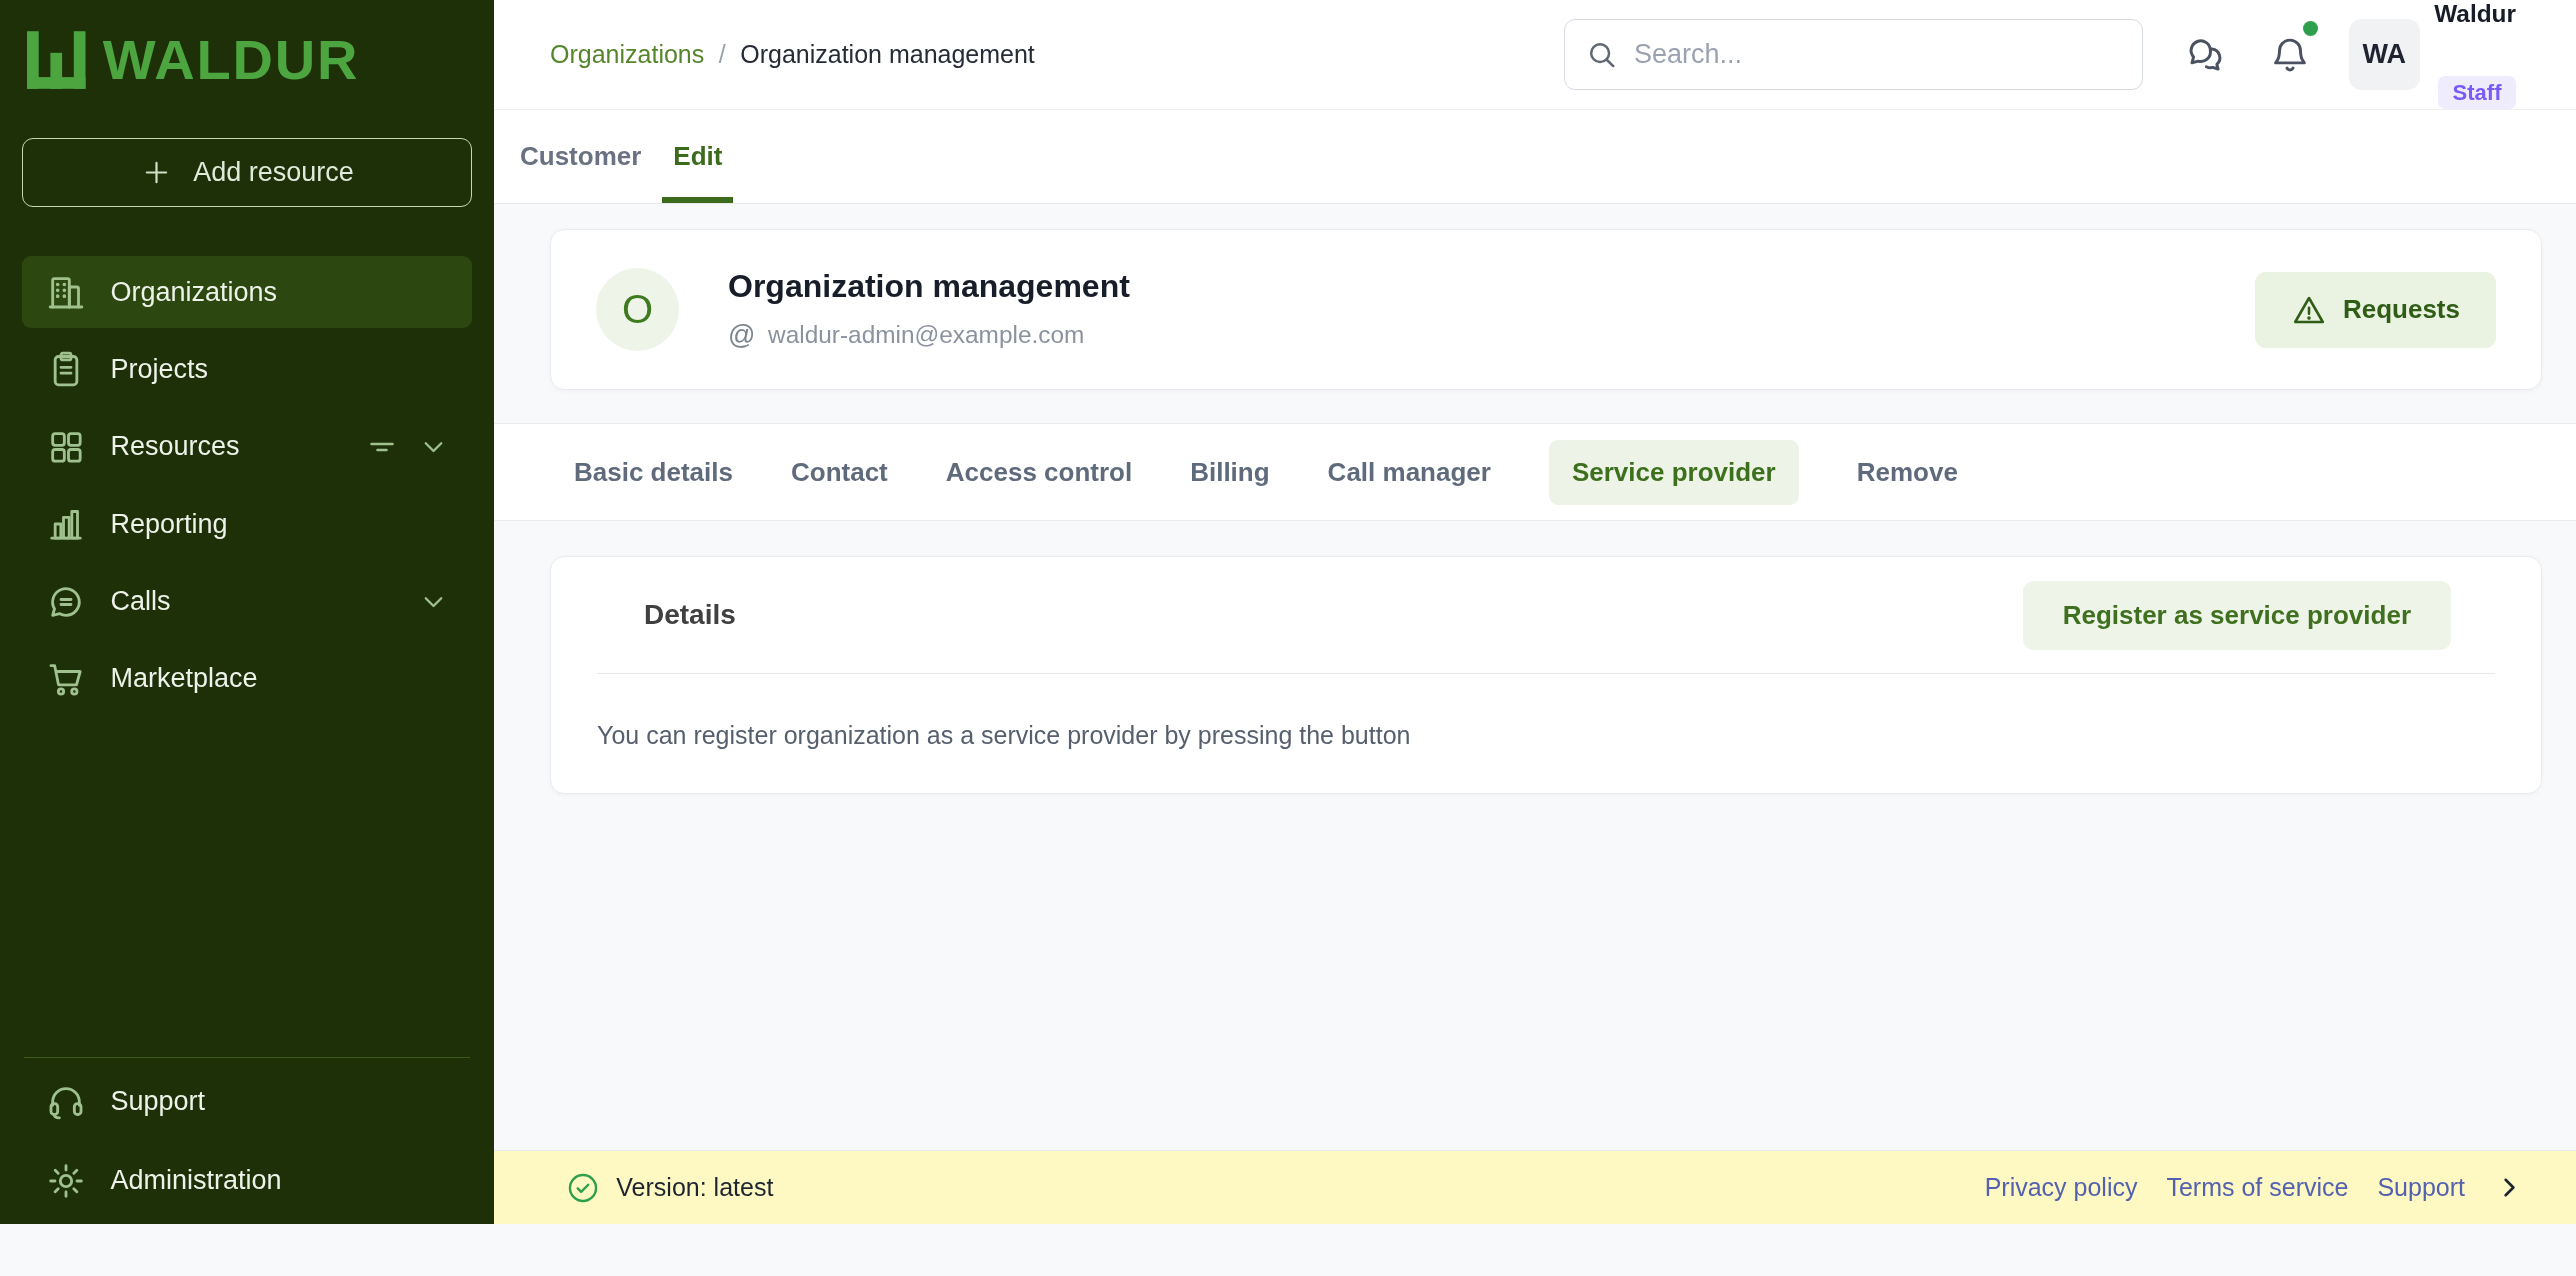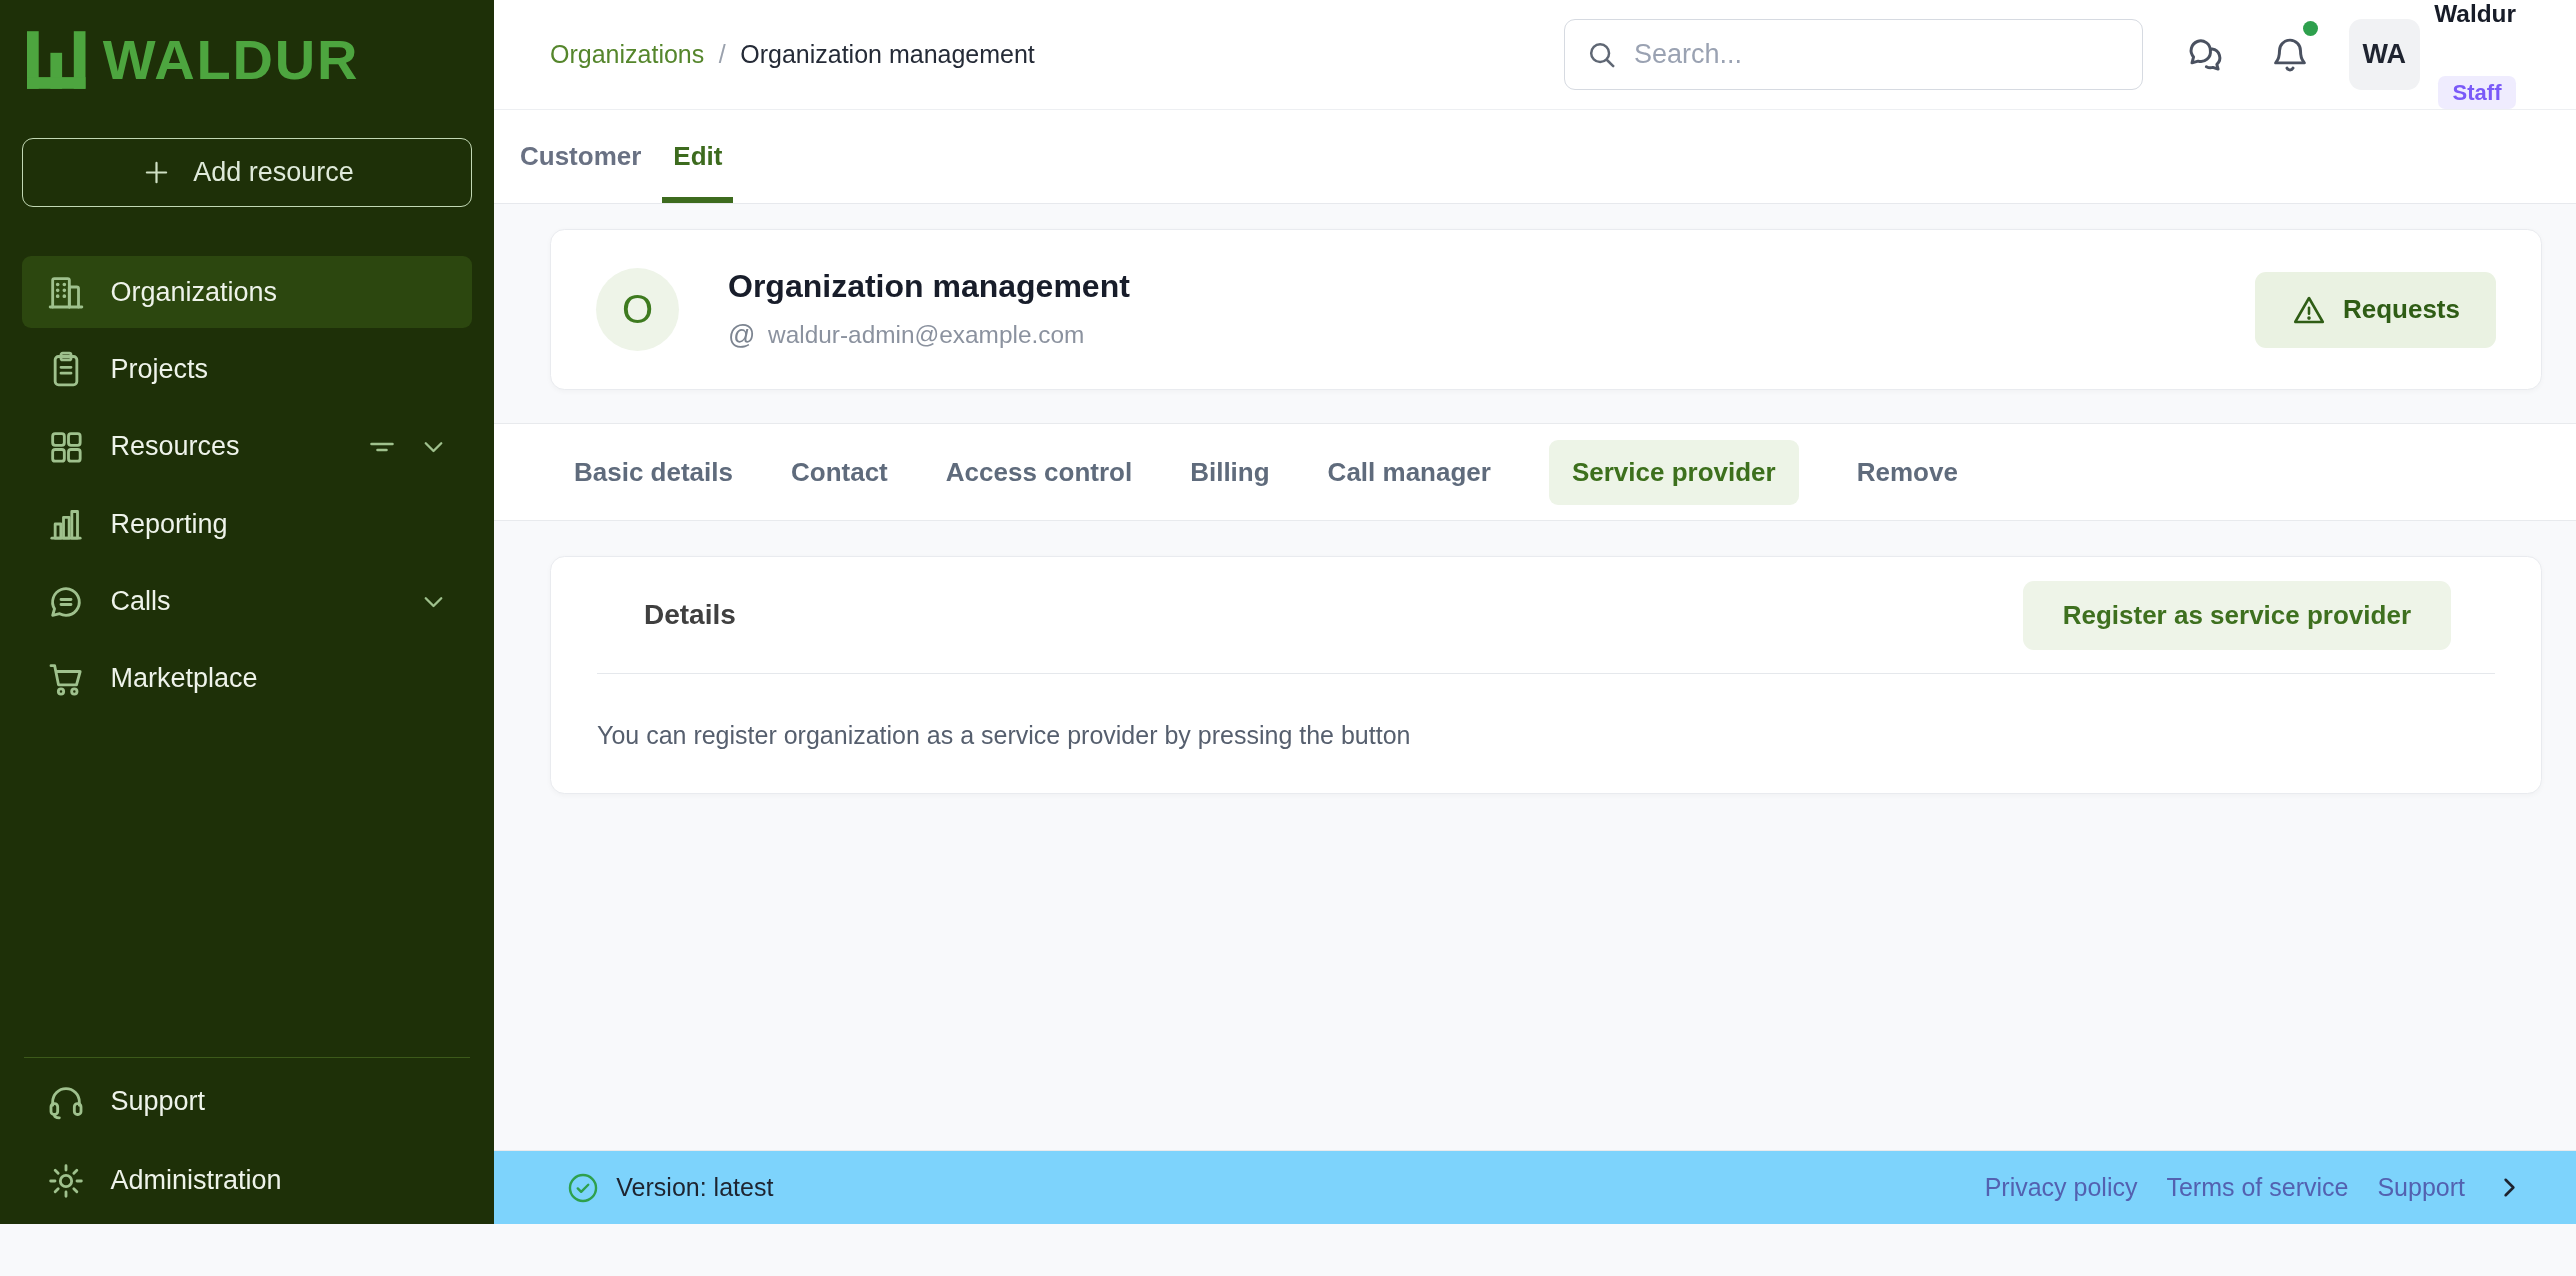--- a/index.html
+++ b/index.html
@@ -77,21 +77,21 @@
 
   .details-card { margin-top:35px; background:#fff; border:0.9px solid #e9ebef; border-radius:14.5px; flex-shrink:0;
     box-shadow:0 1.8px 5.4px rgba(25,35,45,0.03); }
   .details-head { height:116px; display:flex; align-items:center; padding:0 45px 0 87px; }
   .details-title { font-size:28px; font-weight:700; color:#404040;margin-left:6px; }
   .register-btn { margin-left:auto; margin-right:45px; background:#eef4e8; color:#3e701f; border:none;
     border-radius:11px; height:69px; padding:0 40px; font-size:26px; font-weight:600; cursor:pointer; font-family:inherit; }
   .details-divider { border-top:1.8px solid #e5e8ec; margin:0 46px; }
   .details-body { padding:47px 46px 43px 46px; font-size:25px; color:#565f6e; }
 
-  .footer { height:74px; flex-shrink:0; border-top:0.9px solid #e8eaed; background:#7dd3fc;
+  .footer { height:74px; flex-shrink:0; border-top:0.9px solid #e8eaed; background:#fef9c3;
     display:flex; align-items:center; padding:0 51px 0 72px;justify-content:space-between; }
   .version { display:flex; align-items:center; gap:16.3px; font-size:25px; color:#1e2430; }
   .check-icon { color:#2ea04d; display:flex; }
   .footer-links { margin-left:auto; display:flex; align-items:center; gap:29px; }
   .footer-link { color:#5361b0; font-size:25px; cursor:pointer; text-decoration:none; }
   .chev-right { color:#1e2430; display:flex; cursor:pointer; }
 
   svg { display:block; }
 </style>
 </head>

